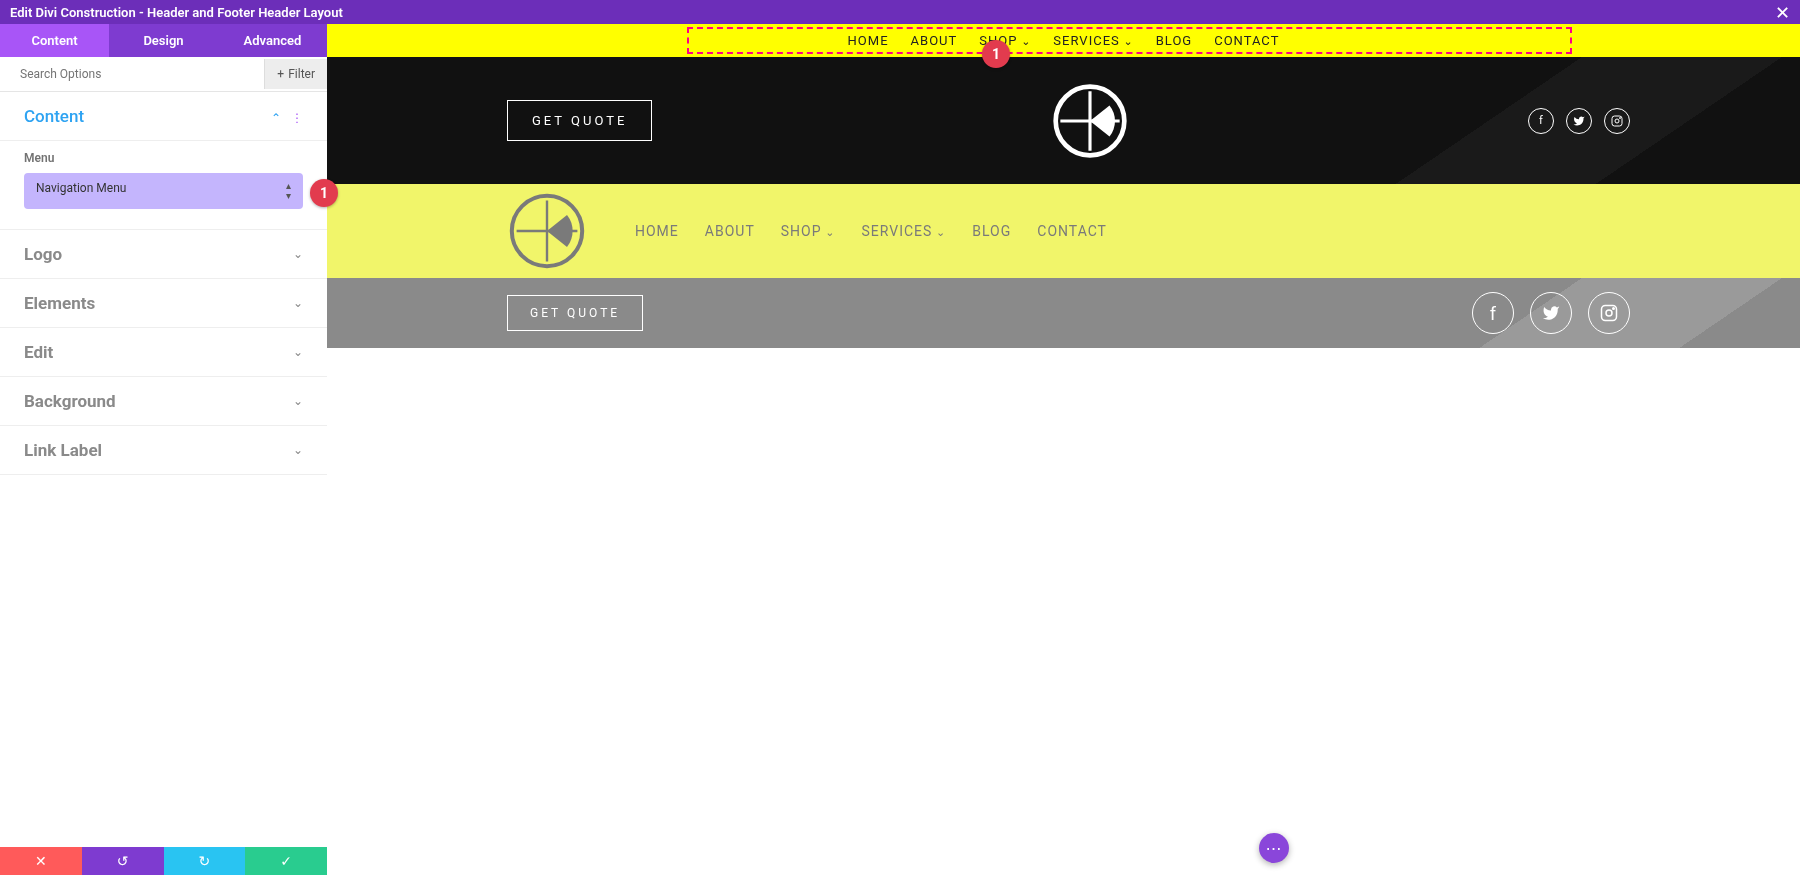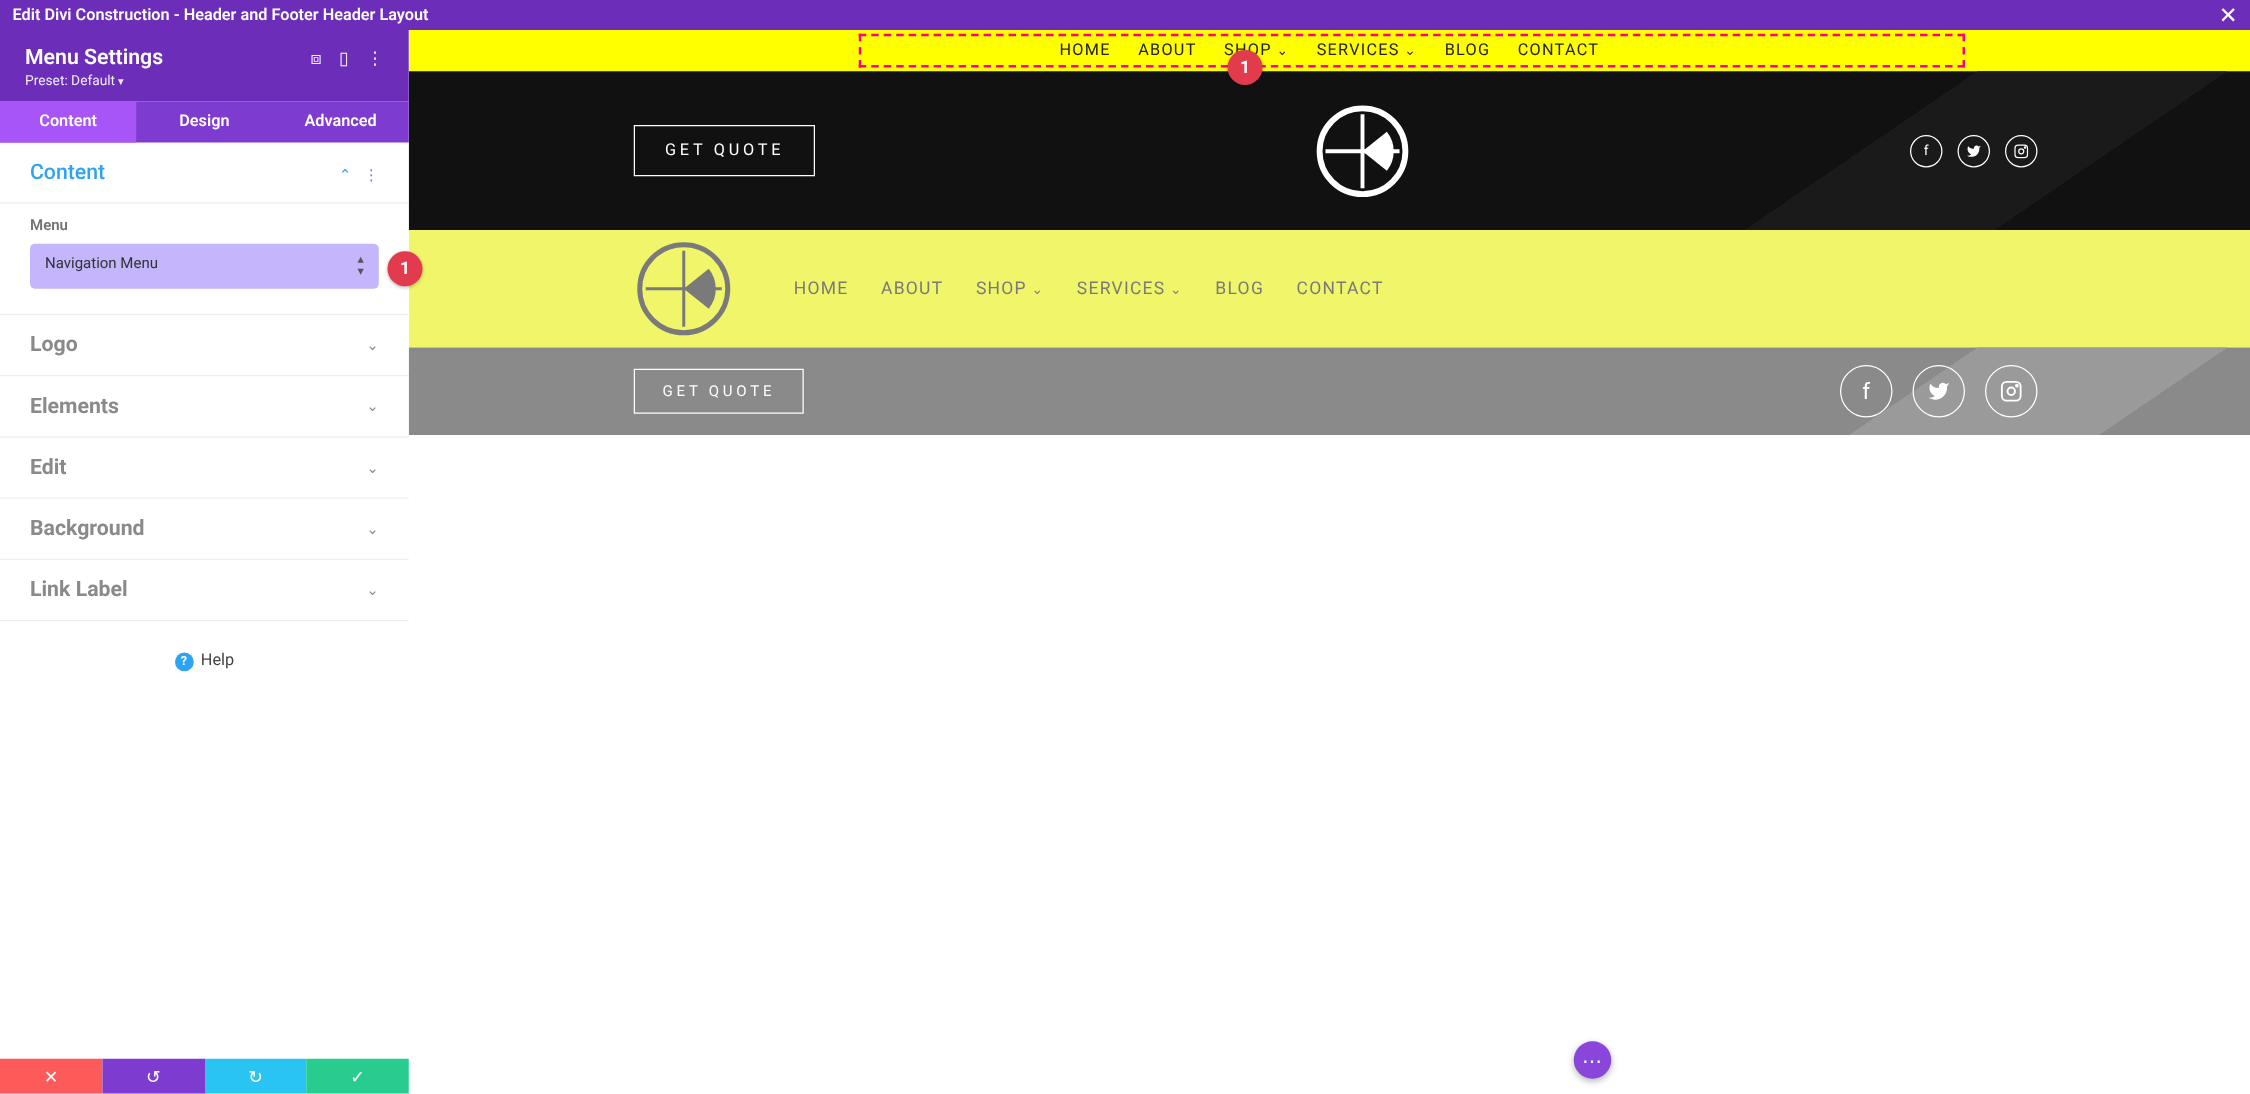--- a/index.html
+++ b/index.html
@@ -88,38 +88,34 @@
 </style>
 </head>
 <body>
 
 <div class="topbar">
   <span>Edit Divi Construction - Header and Footer Header Layout</span>
   <span class="close">✕</span>
 </div>
 
 <div class="sidebar">
-  <div class="sidebar-head">
-    <div class="title-block">
-      <h2>Menu Settings</h2>
-      <div class="preset">Preset: Default</div>
-    </div>
-    <div class="head-icons">
-      <span>⧈</span>
-      <span>▯</span>
-      <span>⋮</span>
-    </div>
-  </div>
 
   <div class="tabs">
     <div class="tab active">Content</div>
     <div class="tab">Design</div>
     <div class="tab">Advanced</div>
   </div>
 
+  <div class="searchrow">
+    <input placeholder="Search Options" style="">
+    <div class="filterbtn">
+      <span>+</span>
+      <span>Filter</span>
+    </div>
+  </div>
 
   <div class="section-row open">
     <span class="label">Content</span>
     <span><span class="caret">⌃</span><span class="dots">⋮</span></span>
   </div>
 
   <div class="field-wrap">
     <div class="field-label">Menu</div>
     <div class="selectbox" style="position:relative;">
       <span>Navigation Menu</span>
@@ -142,23 +138,20 @@
   </div>
   <div class="section-row">
     <span class="label">Background</span>
     <span class="caret">⌄</span>
   </div>
   <div class="section-row">
     <span class="label">Link Label</span>
     <span class="caret">⌄</span>
   </div>
 
-  <div class="helprow">
-    <span class="q">?</span><span>Help</span>
-  </div>
 
   <div class="footer-btns">
     <div class="fb-cancel">✕</div>
     <div class="fb-undo">↺</div>
     <div class="fb-redo">↻</div>
     <div class="fb-save">✓</div>
   </div>
 </div>
 
 <div class="canvas">

